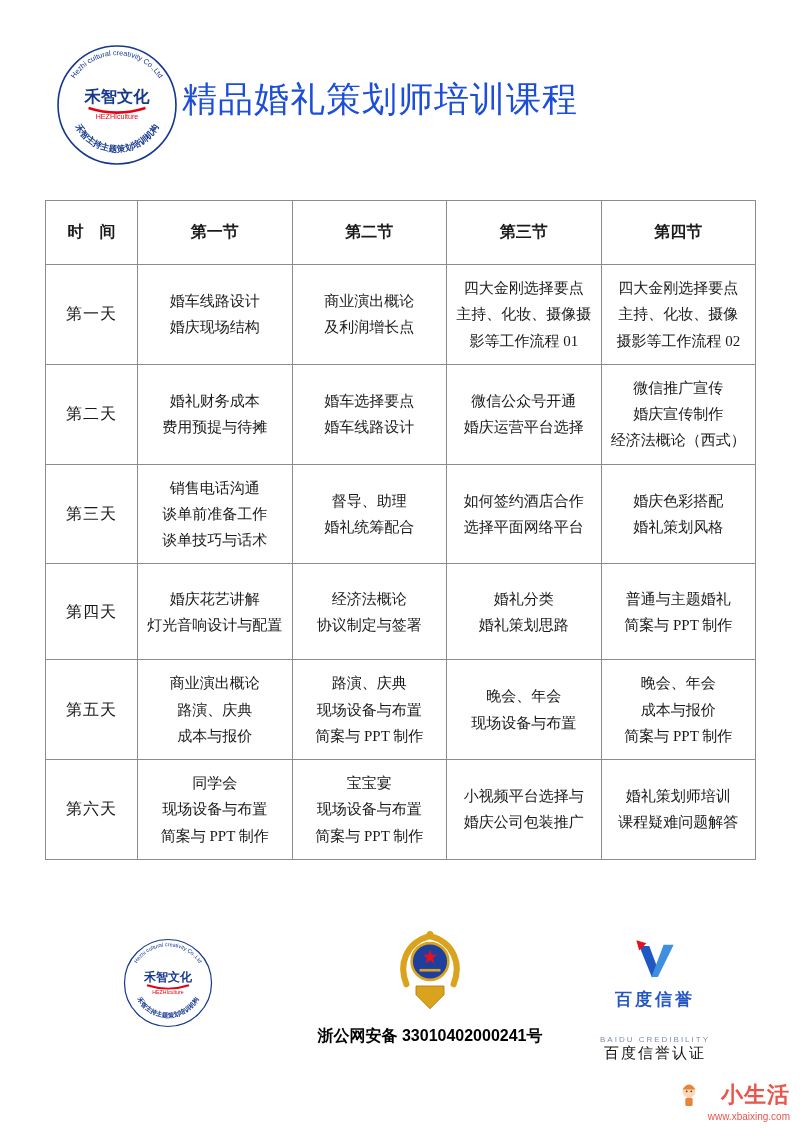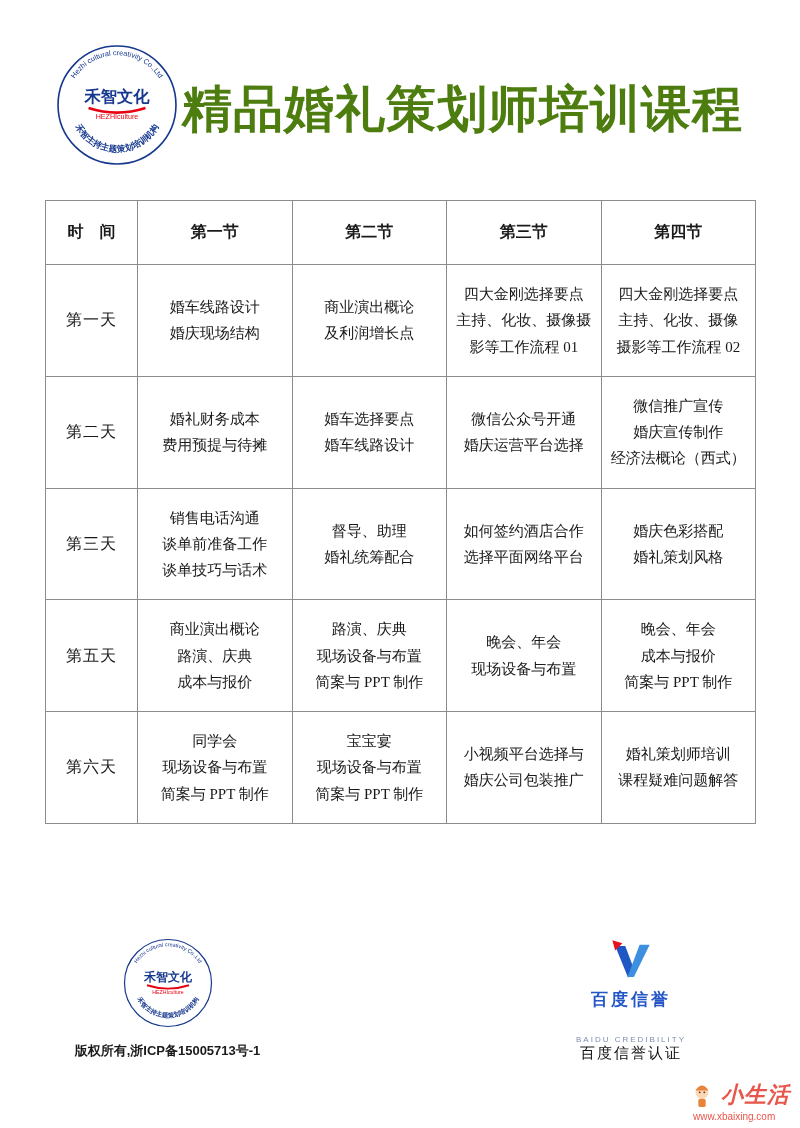--- a/index.html
+++ b/index.html
@@ -16,45 +16,45 @@
 
   
   .logo-main {
     position: absolute; left: 56px; top: 44px;
     width: 122px; height: 122px;
   }
   .title {
     position: absolute; left: 182px; top: 76px;
     width: 590px;
     font-family: "Liberation Sans", sans-serif;
-    font-weight: 700; font-size: 50px; letter-spacing: 1px;
-    color: #4d7c0f; white-space: nowrap;
+    font-weight: 400; font-size: 35px; letter-spacing: 1px;
+    color: #1d4ed8; white-space: nowrap;
   }
 
   
   .schedule {
     position: absolute; left: 45px; top: 200px;
     width: 710px; border-collapse: collapse; table-layout: fixed;
     text-align: center; color: #1a1a1a;
   }
   .schedule th, .schedule td {
     border: 1px solid #8c8c8c;
     white-space: pre-line;
     vertical-align: middle;
-    padding: 16px 4px;
+    padding: 10px 4px;
   }
   .schedule th { font-size: 16px; font-weight: 700; height: 64px; }
   .schedule td { font-size: 15px; line-height: 1.75; height: 96px; }
   .schedule td.day { font-size: 16px; letter-spacing: 1px; }
 
   
   .footer-block { position: absolute; text-align: center; }
   .fb-copyright { left: 60px;  top: 938px; width: 215px; }
   .fb-police    { left: 315px; top: 928px; width: 230px; }
-  .fb-baidu     { left: 556px; top: 936px; width: 150px; }
+  .fb-baidu     { left: 580px; top: 936px; width: 150px; }
 
   .logo-small { width: 90px; height: 90px; }
   .copyright-text {
     margin-top: 10px; font-size: 13px; font-weight: 600; color: #1a1a1a;
     font-family: "Liberation Sans", sans-serif;
   }
   .police-badge { width: 70px; height: 88px; }
   .police-text {
     margin-top: 6px; font-size: 16px; font-weight: 700; color: #000;
     font-family: "Liberation Sans", sans-serif; white-space: nowrap;
@@ -73,23 +73,23 @@
     color: #111; font-size: 15px; letter-spacing: 2px;
     font-family: "Liberation Sans", sans-serif;
   }
 
   
   .watermark {
     position: absolute; right: 10px; bottom: 6px;
     color: #e8554a; font-family: "Liberation Sans", sans-serif;
     text-align: left; cursor: pointer;
   }
-  .wm-top { display: flex; align-items: flex-end; gap: 8px; font-style: italic; }
+  .wm-top { display: flex; align-items: center; gap: 21px; }
   .wm-name { font-size: 22px; font-weight: 700; letter-spacing: 1px; }
-  .wm-url { font-size: 10px; margin-top: 1px; padding-left: 2px; }
+  .wm-url { font-size: 10px; margin-top: 1px; padding-left: 2px; text-align: right; }
 </style>
 </head>
 <body>
 
 <div class="page">
 
   <svg class="logo-main" viewBox="0 0 120 120">
     <circle cx="60" cy="60" r="58" fill="#ffffff" stroke="#16388e" stroke-width="1.6"></circle>
     <defs>
       <path id="lg1-top" d="M 11,60 A 49,49 0 0 1 109,60"></path>
@@ -155,20 +155,31 @@
         <td class="day">第三天</td>
         <td>销售电话沟通
 谈单前准备工作
 谈单技巧与话术</td>
         <td>督导、助理
 婚礼统筹配合</td>
         <td>如何签约酒店合作
 选择平面网络平台</td>
         <td>婚庆色彩搭配
 婚礼策划风格</td>
+      </tr>
+      <tr>
+        <td class="day">第四天</td>
+        <td>婚庆花艺讲解
+灯光音响设计与配置</td>
+        <td>经济法概论
+协议制定与签署</td>
+        <td>婚礼分类
+婚礼策划思路</td>
+        <td>普通与主题婚礼
+简案与 PPT 制作</td>
       </tr>
       <tr>
         <td class="day">第五天</td>
         <td>商业演出概论
 路演、庆典
 成本与报价</td>
         <td>路演、庆典
 现场设备与布置
 简案与 PPT 制作</td>
         <td>晚会、年会
@@ -203,23 +214,34 @@
       <text font-size="7.2" fill="#16388e" font-family="Liberation Sans, sans-serif">
         <textPath href="#lg2-top" startOffset="50%" text-anchor="middle">Hezhi cultural creativity Co.,Ltd</textPath>
       </text>
       <text font-size="8.4" fill="#16388e" font-weight="bold" font-family="Liberation Sans, sans-serif">
         <textPath href="#lg2-bot" startOffset="50%" text-anchor="middle">禾智主持主题策划培训机构</textPath>
       </text>
       <text x="60" y="57" text-anchor="middle" font-size="16" font-weight="bold" fill="#16388e" font-family="Liberation Sans, sans-serif">禾智文化</text>
       <path d="M32,63 Q60,72 88,63" stroke="#e60012" stroke-width="2.6" fill="none"></path>
       <text x="60" y="74" text-anchor="middle" font-size="7" fill="#e60012" font-family="Liberation Sans, sans-serif">HEZHIculture</text>
     </svg>
-    <div class="copyright-text">版权所有,浙ICP备15005713号-1</div>
-  </div>
-
+  </div>
+
+  <div class="footer-block fb-police">
+    <svg class="police-badge" viewBox="0 0 80 100">
+      <path d="M13,64 C4,42 12,16 40,9" fill="none" stroke="#d9a31e" stroke-width="7" stroke-linecap="round"></path>
+      <path d="M67,64 C76,42 68,16 40,9" fill="none" stroke="#d9a31e" stroke-width="7" stroke-linecap="round"></path>
+      <circle cx="40" cy="7" r="4" fill="#d9a31e"></circle>
+      <circle cx="40" cy="38" r="21" fill="#1e3f9e" stroke="#d9a31e" stroke-width="3"></circle>
+      <polygon points="40,24 42.1,30.2 48.6,30.2 43.3,34.1 45.3,40.3 40,36.5 34.7,40.3 36.7,34.1 31.4,30.2 37.9,30.2" fill="#e8101d"></polygon>
+      <path d="M28,48 h24" stroke="#d9a31e" stroke-width="3"></path>
+      <path d="M24,66 h32 v10 L40,92 L24,76 z" fill="#d9a31e" stroke="#b07d10" stroke-width="1"></path>
+    </svg>
+    <div class="police-text">浙公网安备 33010402000241号</div>
+  </div>
 
   <div class="footer-block fb-baidu">
     <svg class="baidu-logo" viewBox="0 0 64 64">
       <polygon points="10,14 24,14 36,46 28,58" fill="#1f57c3"></polygon>
       <polygon points="58,12 44,12 27,57 36,57" fill="#3f8fe0"></polygon>
       <polygon points="6,6 20,10 10,20" fill="#e8101d"></polygon>
     </svg>
     <div class="baidu-title">百度信誉</div>
     <div class="baidu-sub">BAIDU CREDIBILITY</div>
     <div class="baidu-cert">百度信誉认证</div>

